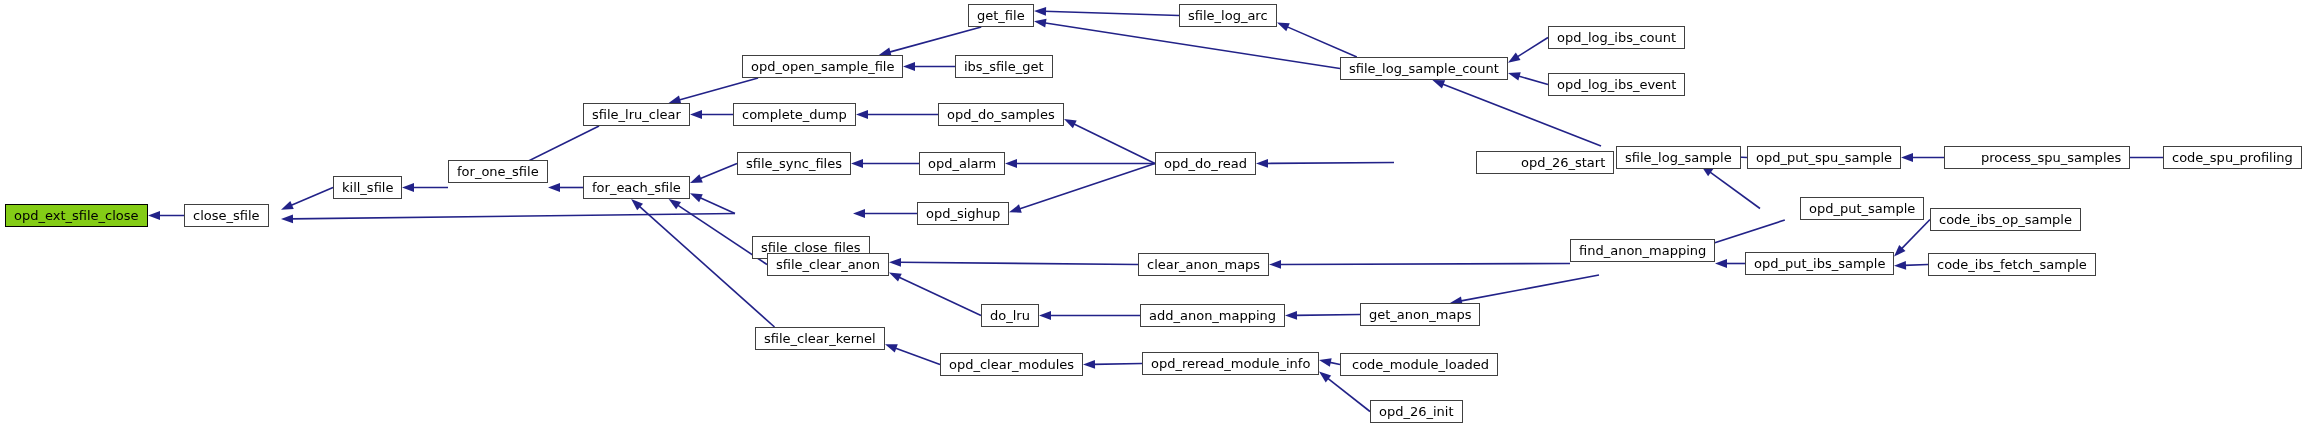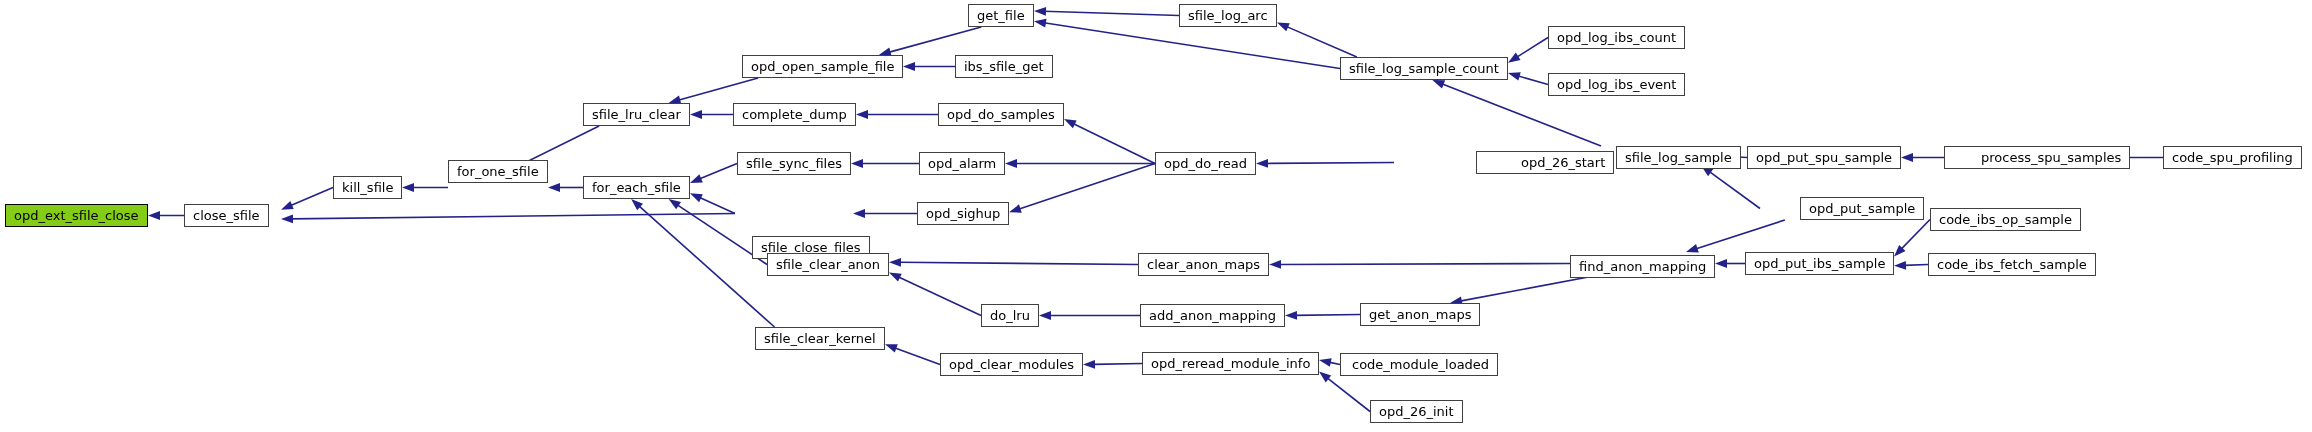--- a/index.html
+++ b/index.html
@@ -217,21 +217,21 @@
     <div class="node" style="left: 917px; top: 202px;">opd_sighup</div>
     <div class="node" style="left: 1155px; top: 152px;">opd_do_read</div>
     <div class="node" style="left: 1476px; top: 151px; padding-left: 44px;">opd_26_start</div>
     <div class="node" style="left: 1616px; top: 146px;">sfile_log_sample</div>
     <div class="node" style="left: 1747px; top: 146px; padding-left: 8px;">opd_put_spu_sample</div>
     <div class="node" style="left: 1944px; top: 146px; padding-left: 36px;">process_spu_samples</div>
     <div class="node" style="left: 2163px; top: 146px;">code_spu_profiling</div>
     <div class="node" style="left: 1760px; top: 197px; margin-left: 40px;">opd_put_sample</div>
     <div class="node" style="left: 767px; top: 253px;">sfile_clear_anon</div>
     <div class="node" style="left: 1138px; top: 253px;">clear_anon_maps</div>
-    <div class="node" style="left: 1570px; top: 255px;">find_anon_mapping</div>
+    <div class="node" style="left: 1570px; top: 239px;">find_anon_mapping</div>
     <div class="node" style="left: 1745px; top: 252px;">opd_put_ibs_sample</div>
     <div class="node" style="left: 1930px; top: 208px;">code_ibs_op_sample</div>
     <div class="node" style="left: 1928px; top: 253px;">code_ibs_fetch_sample</div>
     <div class="node" style="left: 981px; top: 304px;">do_lru</div>
     <div class="node" style="left: 1140px; top: 304px;">add_anon_mapping</div>
     <div class="node" style="left: 1360px; top: 303px;">get_anon_maps</div>
     <div class="node" style="left: 755px; top: 327px;">sfile_clear_kernel</div>
     <div class="node" style="left: 940px; top: 353px;">opd_clear_modules</div>
     <div class="node" style="left: 1142px; top: 352px;">opd_reread_module_info</div>
     <div class="node" style="left: 1340px; top: 353px; padding-left: 11px;">code_module_loaded</div>

